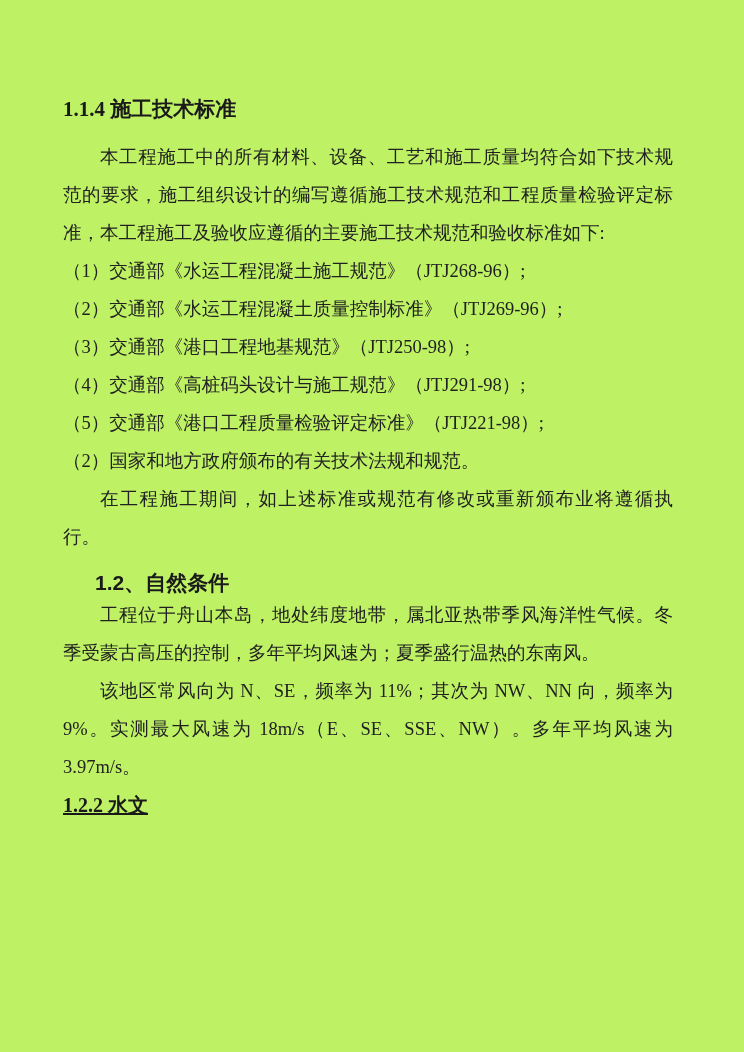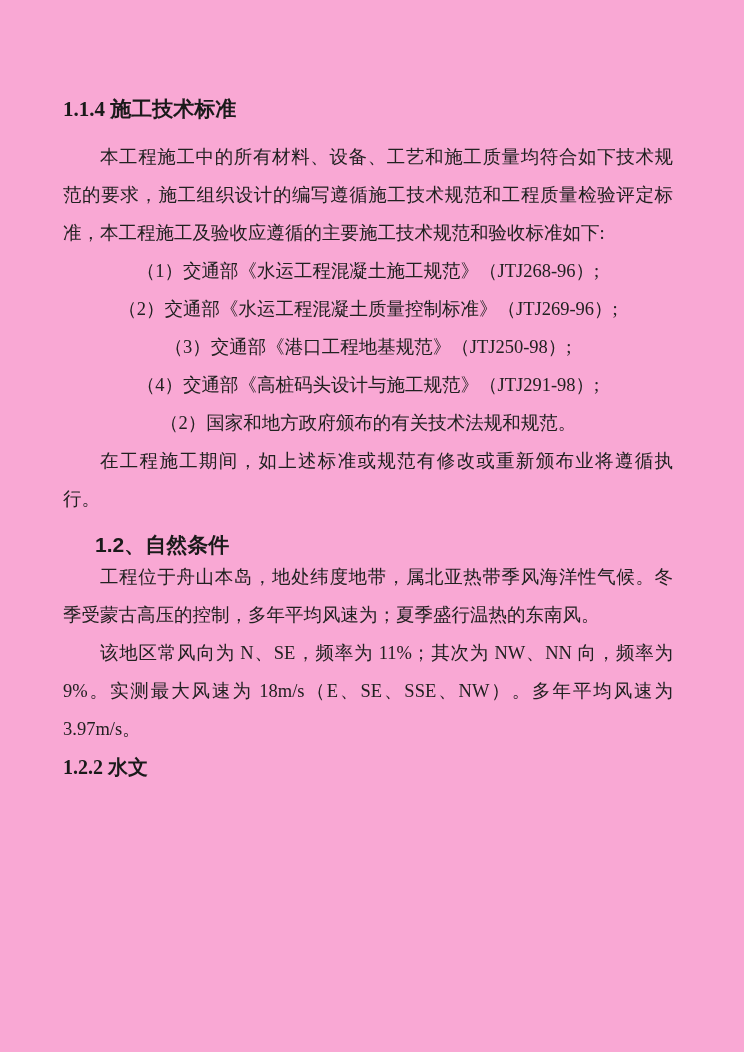--- a/index.html
+++ b/index.html
@@ -5,21 +5,21 @@
   html, body {
     margin: 0;
     padding: 0;
     background: #ffffff;
   }
   .page {
     position: relative;
     width: 744px;
     height: 1052px;
     margin: 0 auto;
-    background: #f9a8d4;
+    background: #bef264;
     box-sizing: border-box;
     padding: 96px 71px 40px 63px;
     color: #212121;
     font-family: "Liberation Serif", "DejaVu Serif", serif;
     overflow: hidden;
   }
   .doc-text {
     font-size: 18.5px;
     line-height: 38px;
     text-align: justify;
@@ -46,46 +46,48 @@
     margin: 14px 0 0 32px;
     color: #1a1a1a;
   }
   .h-sub {              
     font-size: 20px;
     line-height: 26px;
     margin: 24px 0 6px 0;
   }
   .h-sub-tight {
     margin: 6px 0 6px 0;
+    text-decoration: underline;
   }
   .standards-list {
     margin: 0;
   }
   .std-item {
     font-size: 18.5px;
     line-height: 38px;
     margin: 0;
-    text-align: center;
+    text-align: left;
   }
 </style>
 </head>
 <body>
 
 <div class="page">
 
   <div>
     <h3 class="heading-serif h-level3">1.1.4 施工技术标准</h3>
 
     <p class="doc-text indent">本工程施工中的所有材料、设备、工艺和施工质量均符合如下技术规范的要求，施工组织设计的编写遵循施工技术规范和工程质量检验评定标准，本工程施工及验收应遵循的主要施工技术规范和验收标准如下:</p>
 
     <div class="standards-list">
       <div class="std-item">（1）交通部《水运工程混凝土施工规范》（JTJ268-96）;</div>
       <div class="std-item">（2）交通部《水运工程混凝土质量控制标准》（JTJ269-96）;</div>
       <div class="std-item">（3）交通部《港口工程地基规范》（JTJ250-98）;</div>
       <div class="std-item">（4）交通部《高桩码头设计与施工规范》（JTJ291-98）;</div>
+      <div class="std-item">（5）交通部《港口工程质量检验评定标准》（JTJ221-98）;</div>
       <div class="std-item">（2）国家和地方政府颁布的有关技术法规和规范。</div>
     </div>
 
     <p class="doc-text indent">在工程施工期间，如上述标准或规范有修改或重新颁布业将遵循执行。</p>
   </div>
 
   <h2 class="h-level2">1.2、自然条件</h2>
 
   <div>
 

